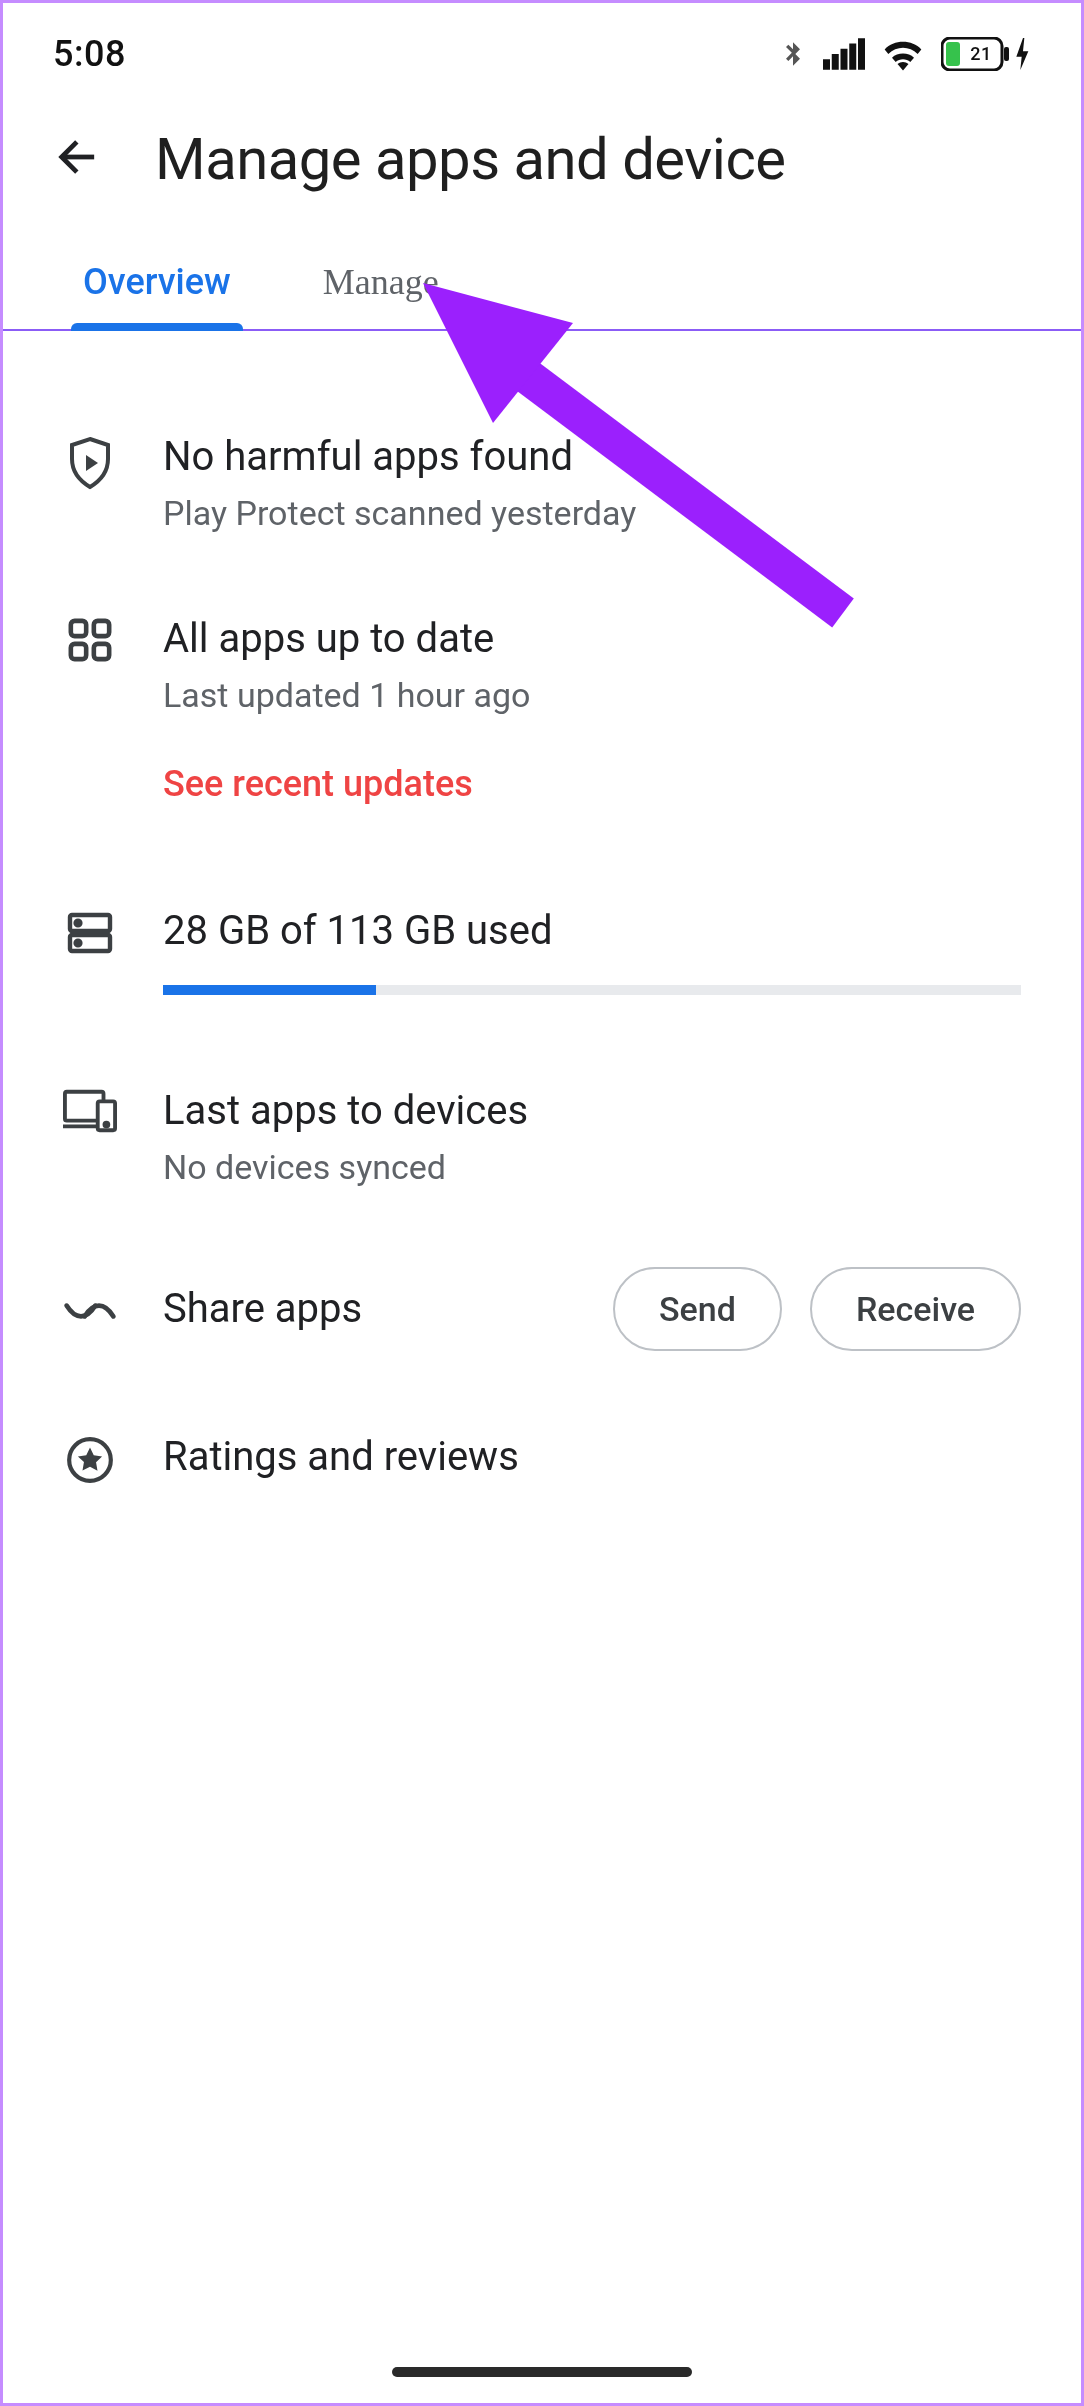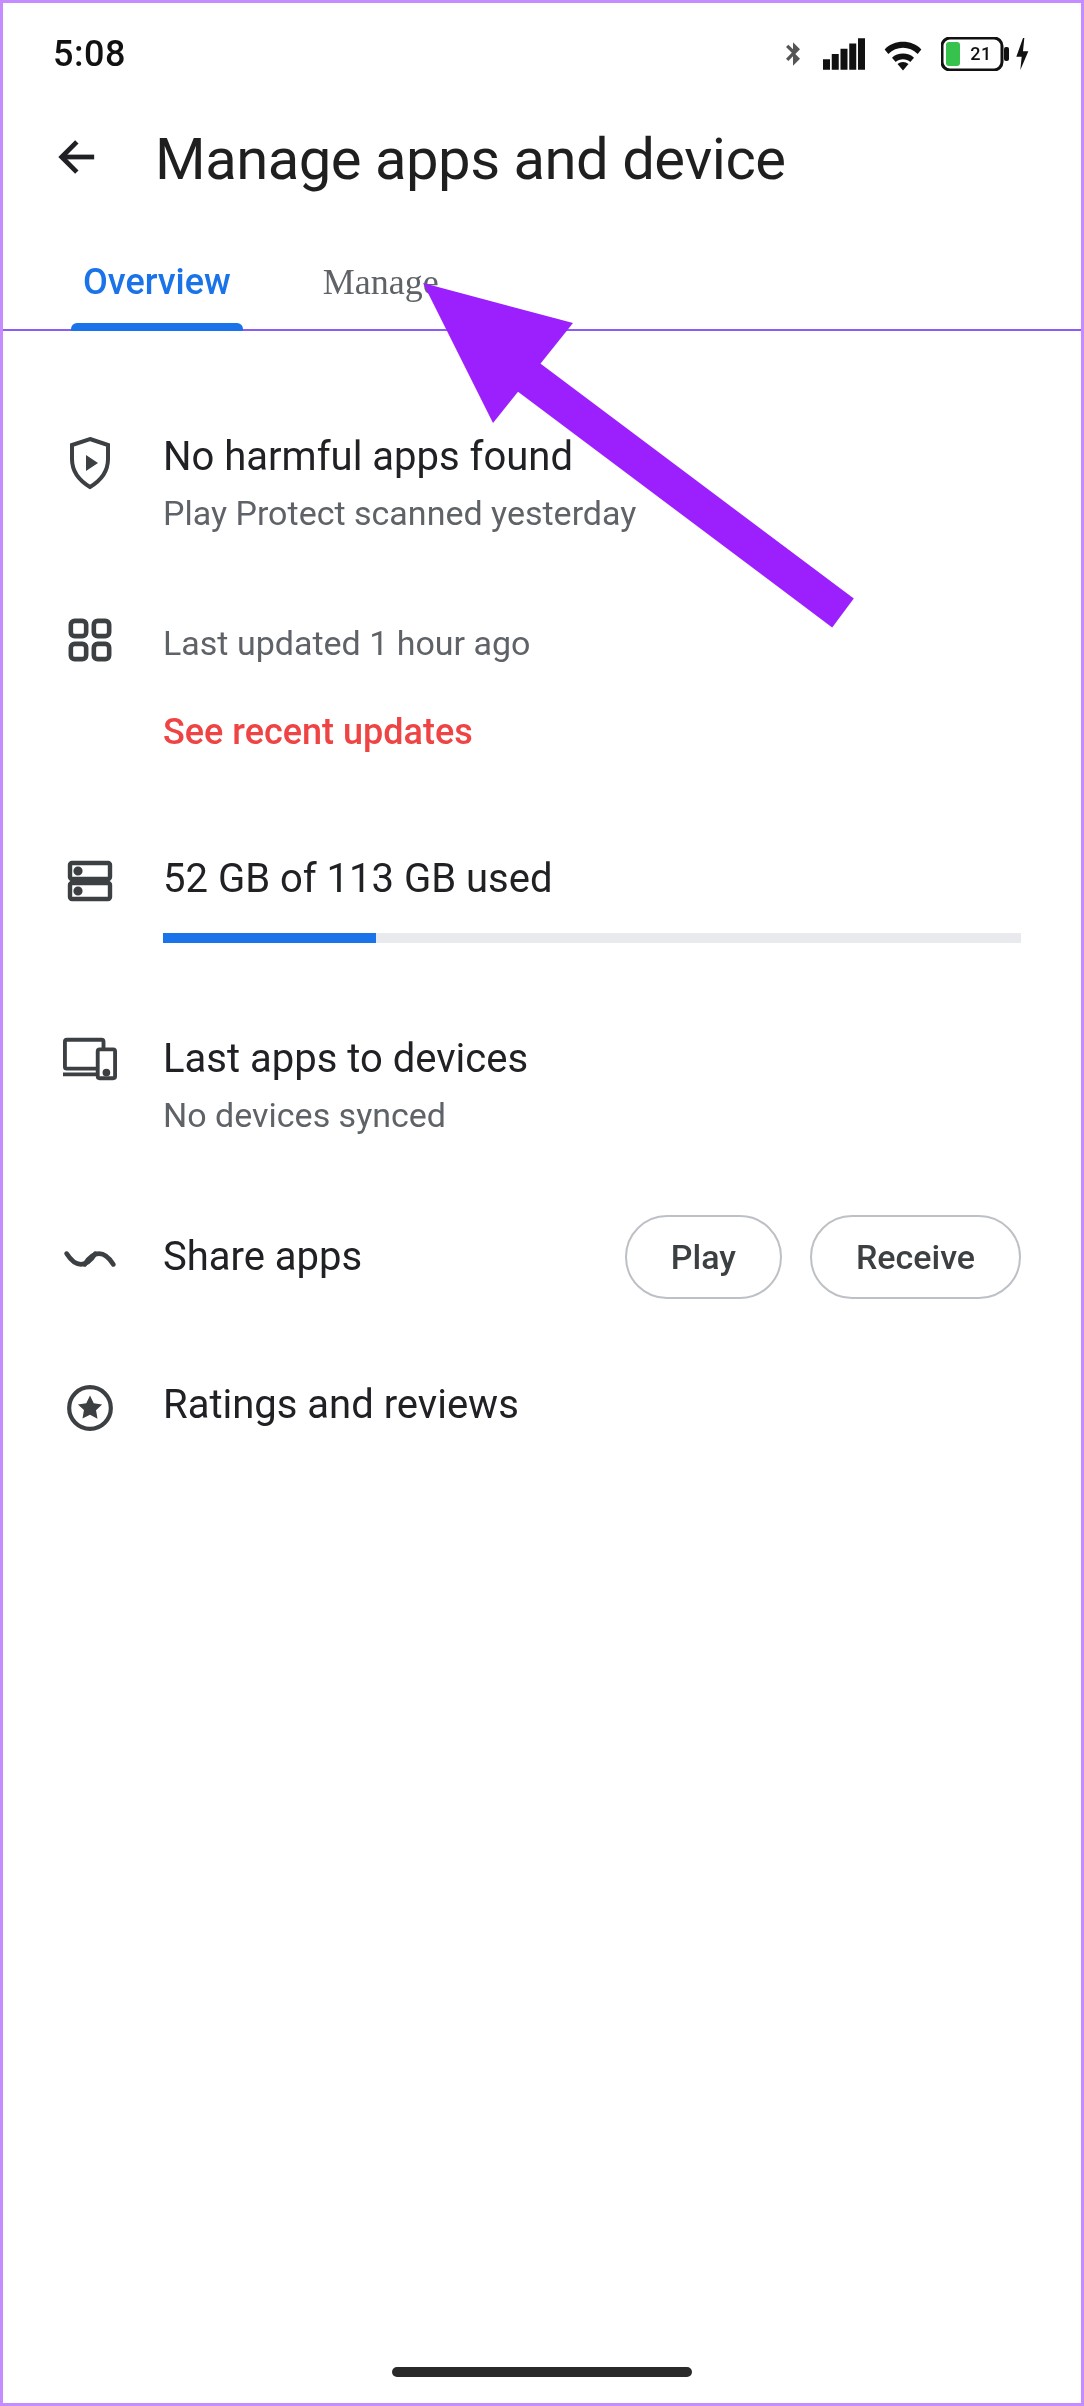--- a/index.html
+++ b/index.html
@@ -104,36 +104,37 @@
   <div class="row">
     <div class="row-icon">
       <svg width="46" height="46" viewBox="0 0 24 24" fill="none" stroke="#3c4043" stroke-width="2.4">
           <rect x="2" y="2" width="8" height="8" rx="2"></rect>
           <rect x="14" y="2" width="8" height="8" rx="2"></rect>
           <rect x="2" y="14" width="8" height="8" rx="2"></rect>
           <rect x="14" y="14" width="8" height="8" rx="2"></rect>
         </svg>
     </div>
     <div class="row-body">
+      <div class="row-title">All apps up to date</div>
       <div class="row-sub">Last updated 1 hour ago</div>
       <a class="row-link">See recent updates</a>
     </div>
   </div>
 
   <div class="row" style="padding-top:60px;">
     <div class="row-icon">
       <svg width="48" height="48" viewBox="0 0 24 24" fill="none" stroke="#3c4043" stroke-width="2.2">
           <rect x="2" y="3" width="20" height="8" rx="1"></rect>
           <rect x="2" y="13" width="20" height="8" rx="1"></rect>
           <circle cx="6" cy="7" r="1.2" fill="#3c4043"></circle>
           <circle cx="6" cy="17" r="1.2" fill="#3c4043"></circle>
         </svg>
     </div>
     <div class="row-body">
-      <div class="row-title">52 GB of 113 GB used</div>
+      <div class="row-title">28 GB of 113 GB used</div>
       <div class="progress-outer">
         <div class="progress-inner" id="storage-fill" style="width: 24.7788%;"></div>
       </div>
     </div>
   </div>
 
   <div class="row" style="padding-top:50px;">
     <div class="row-icon">
       <svg width="54" height="44" viewBox="0 0 28 22" fill="none" stroke="#3c4043" stroke-width="2">
           <rect x="1" y="1" width="20" height="15" rx="1"></rect>
@@ -150,21 +151,21 @@
 
   <div class="row share-row" style="padding-top:40px;">
     <div class="row-icon">
       <svg width="54" height="36" viewBox="0 0 30 18" fill="none" stroke="#3c4043" stroke-width="2.6" stroke-linecap="round">
           <path d="M2 6c5 8 11 8 16 0"></path>
           <path d="M28 12c-5-8-11-8-16 0"></path>
         </svg>
     </div>
     <div class="row-title" style="flex:0 0 auto;">Share apps</div>
     <div class="share-actions">
-      <button class="pill-btn">Play</button>
+      <button class="pill-btn">Send</button>
       <button class="pill-btn">Receive</button>
     </div>
   </div>
 
   <div class="row" style="padding-top:40px;">
     <div class="row-icon">
       <svg width="50" height="50" viewBox="0 0 24 24" fill="none" stroke="#3c4043" stroke-width="2">
           <circle cx="12" cy="12" r="10"></circle>
           <path d="M12 6l1.8 3.7 4 .6-2.9 2.8.7 4L12 15.2 8.4 17l.7-4L6.2 10.3l4-.6L12 6z" fill="#3c4043" stroke="none"></path>
         </svg>

